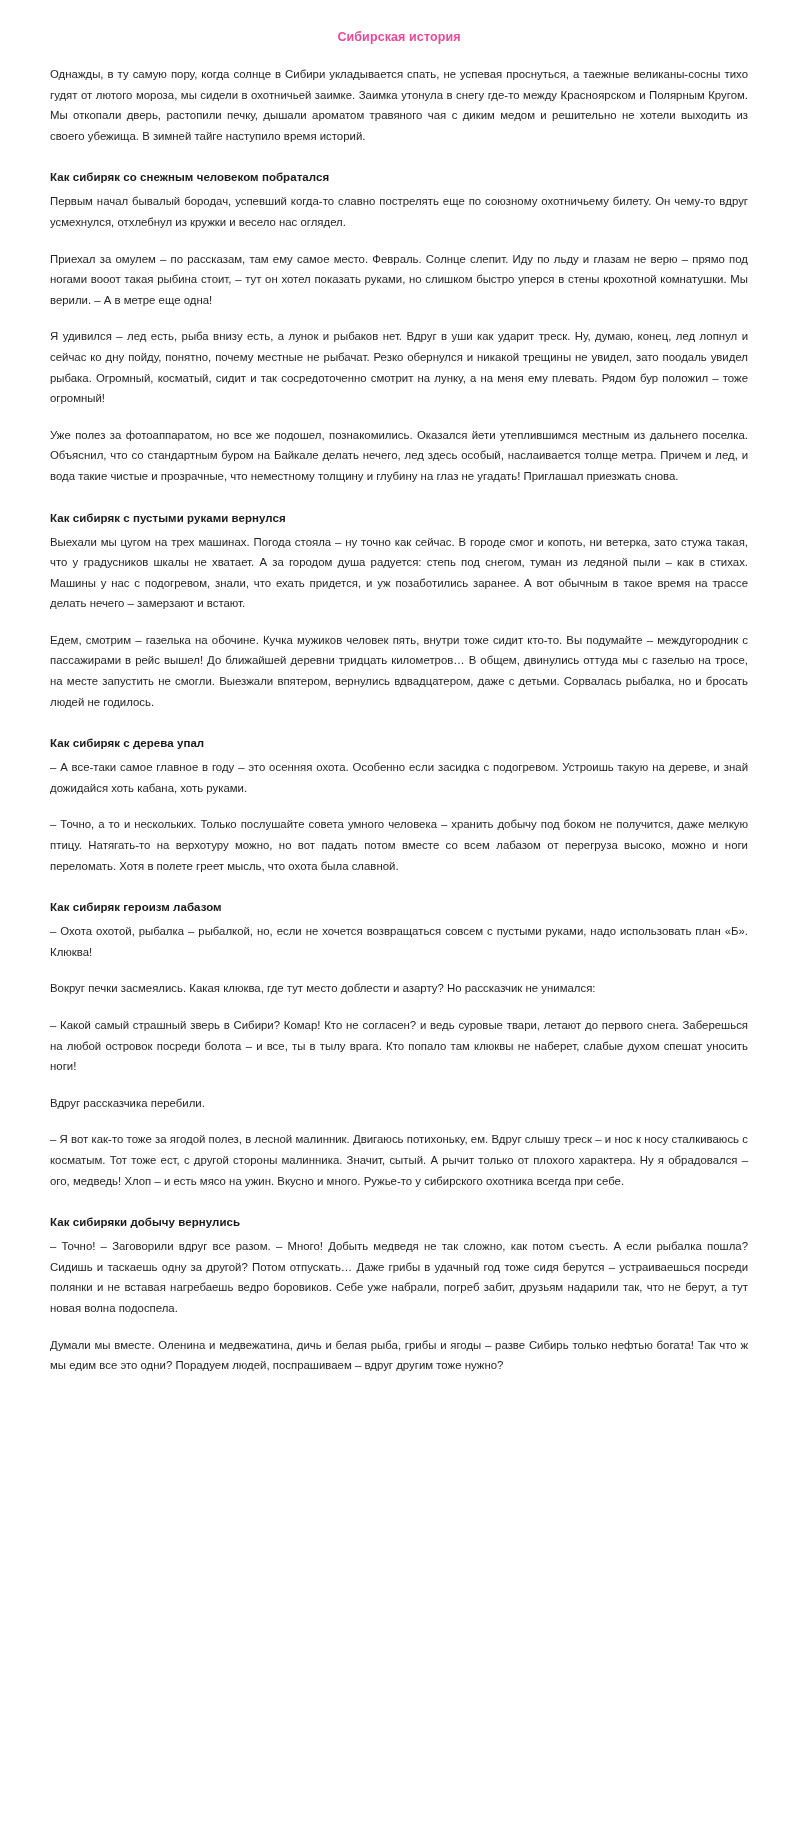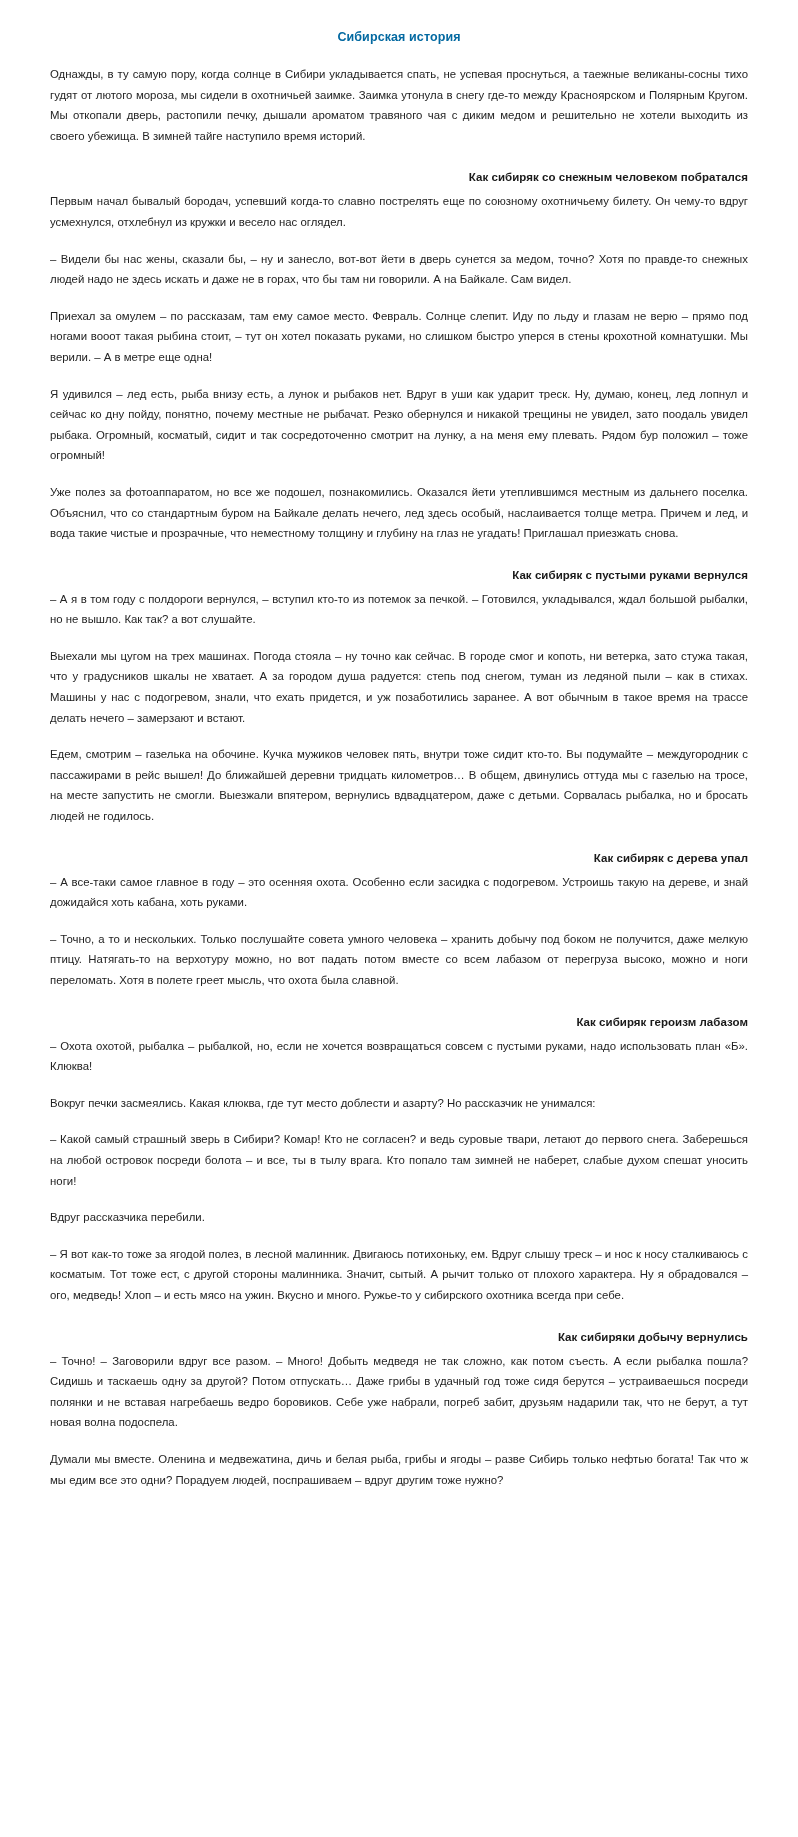--- a/index.html
+++ b/index.html
@@ -57,31 +57,31 @@
     width: 100%;
     height: 100%;
     padding: 12px 20px 14px 20px;
     background: #ffffff;
     overflow: hidden;
   }
 
   .doc-title {
     font-size: 12.5px;
     font-weight: bold;
-    color: #0369a1;
+    color: #ec4899;
     text-align: center;
     margin: 8px 0 0 0;
     letter-spacing: 0.1px;
   }
 
   h2.section-heading {
     font-size: 11.5px;
     font-weight: bold;
     color: #1a1a1a;
-    text-align: right;
+    text-align: left;
     margin: 25px 0 4px 0;
     letter-spacing: 0.05px;
   }
 
   p.para {
     font-size: 11.4px;
     line-height: 20.6px;
     color: #232323;
     text-align: justify;
     margin: 16px 0 0 0;
@@ -95,34 +95,32 @@
 </style>
 </head>
 <body>
 
 <div class="frame-wrap">
   <div class="page" id="page">
       <h1 class="doc-title">Сибирская история</h1>
       <p class="para">Однажды, в ту самую пору, когда солнце в Сибири укладывается спать, не успевая проснуться, а таежные великаны-сосны тихо гудят от лютого мороза, мы сидели в охотничьей заимке. Заимка утонула в снегу где-то между Красноярском и Полярным Кругом. Мы откопали дверь, растопили печку, дышали ароматом травяного чая с диким медом и решительно не хотели выходить из своего убежища. В зимней тайге наступило время историй.</p>
       <h2 class="section-heading">Как сибиряк со снежным человеком побратался</h2>
       <p class="para">Первым начал бывалый бородач, успевший когда-то славно пострелять еще по союзному охотничьему билету. Он чему-то вдруг усмехнулся, отхлебнул из кружки и весело нас оглядел.</p>
-      <p class="para">– Видели бы нас жены, сказали бы, – ну и занесло, вот-вот йети в дверь сунется за медом, точно? Хотя по правде-то снежных людей надо не здесь искать и даже не в горах, что бы там ни говорили. А на Байкале. Сам видел.</p>
       <p class="para">Приехал за омулем – по рассказам, там ему самое место. Февраль. Солнце слепит. Иду по льду и глазам не верю – прямо под ногами вооот такая рыбина стоит, – тут он хотел показать руками, но слишком быстро уперся в стены крохотной комнатушки. Мы верили. – А в метре еще одна!</p>
       <p class="para">Я удивился – лед есть, рыба внизу есть, а лунок и рыбаков нет. Вдруг в уши как ударит треск. Ну, думаю, конец, лед лопнул и сейчас ко дну пойду, понятно, почему местные не рыбачат. Резко обернулся и никакой трещины не увидел, зато поодаль увидел рыбака. Огромный, косматый, сидит и так сосредоточенно смотрит на лунку, а на меня ему плевать. Рядом бур положил – тоже огромный!</p>
       <p class="para">Уже полез за фотоаппаратом, но все же подошел, познакомились. Оказался йети утеплившимся местным из дальнего поселка. Объяснил, что со стандартным буром на Байкале делать нечего, лед здесь особый, наслаивается толще метра. Причем и лед, и вода такие чистые и прозрачные, что неместному толщину и глубину на глаз не угадать! Приглашал приезжать снова.</p>
       <h2 class="section-heading">Как сибиряк с пустыми руками вернулся</h2>
-      <p class="para">– А я в том году с полдороги вернулся, – вступил кто-то из потемок за печкой. – Готовился, укладывался, ждал большой рыбалки, но не вышло. Как так? а вот слушайте.</p>
       <p class="para">Выехали мы цугом на трех машинах. Погода стояла – ну точно как сейчас. В городе смог и копоть, ни ветерка, зато стужа такая, что у градусников шкалы не хватает. А за городом душа радуется: степь под снегом, туман из ледяной пыли – как в стихах. Машины у нас с подогревом, знали, что ехать придется, и уж позаботились заранее. А вот обычным в такое время на трассе делать нечего – замерзают и встают.</p>
       <p class="para">Едем, смотрим – газелька на обочине. Кучка мужиков человек пять, внутри тоже сидит кто-то. Вы подумайте – междугородник с пассажирами в рейс вышел! До ближайшей деревни тридцать километров… В общем, двинулись оттуда мы с газелью на тросе, на месте запустить не смогли. Выезжали впятером, вернулись вдвадцатером, даже с детьми. Сорвалась рыбалка, но и бросать людей не годилось.</p>
       <h2 class="section-heading">Как сибиряк с дерева упал</h2>
       <p class="para">– А все-таки самое главное в году – это осенняя охота. Особенно если засидка с подогревом. Устроишь такую на дереве, и знай дожидайся хоть кабана, хоть руками.</p>
       <p class="para">– Точно, а то и нескольких. Только послушайте совета умного человека – хранить добычу под боком не получится, даже мелкую птицу. Натягать-то на верхотуру можно, но вот падать потом вместе со всем лабазом от перегруза высоко, можно и ноги переломать. Хотя в полете греет мысль, что охота была славной.</p>
       <h2 class="section-heading">Как сибиряк героизм лабазом</h2>
       <p class="para">– Охота охотой, рыбалка – рыбалкой, но, если не хочется возвращаться совсем с пустыми руками, надо использовать план «Б». Клюква!</p>
       <p class="para">Вокруг печки засмеялись. Какая клюква, где тут место доблести и азарту? Но рассказчик не унимался:</p>
-      <p class="para">– Какой самый страшный зверь в Сибири? Комар! Кто не согласен? и ведь суровые твари, летают до первого снега. Заберешься на любой островок посреди болота – и все, ты в тылу врага. Кто попало там зимней не наберет, слабые духом спешат уносить ноги!</p>
+      <p class="para">– Какой самый страшный зверь в Сибири? Комар! Кто не согласен? и ведь суровые твари, летают до первого снега. Заберешься на любой островок посреди болота – и все, ты в тылу врага. Кто попало там клюквы не наберет, слабые духом спешат уносить ноги!</p>
       <p class="para">Вдруг рассказчика перебили.</p>
       <p class="para">– Я вот как-то тоже за ягодой полез, в лесной малинник. Двигаюсь потихоньку, ем. Вдруг слышу треск – и нос к носу сталкиваюсь с косматым. Тот тоже ест, с другой стороны малинника. Значит, сытый. А рычит только от плохого характера. Ну я обрадовался – ого, медведь! Хлоп – и есть мясо на ужин. Вкусно и много. Ружье-то у сибирского охотника всегда при себе.</p>
       <h2 class="section-heading">Как сибиряки добычу вернулись</h2>
       <p class="para">– Точно! – Заговорили вдруг все разом. – Много! Добыть медведя не так сложно, как потом съесть. А если рыбалка пошла? Сидишь и таскаешь одну за другой? Потом отпускать… Даже грибы в удачный год тоже сидя берутся – устраиваешься посреди полянки и не вставая нагребаешь ведро боровиков. Себе уже набрали, погреб забит, друзьям надарили так, что не берут, а тут новая волна подоспела.</p>
       <p class="para">Думали мы вместе. Оленина и медвежатина, дичь и белая рыба, грибы и ягоды – разве Сибирь только нефтью богата! Так что ж мы едим все это одни? Порадуем людей, поспрашиваем – вдруг другим тоже нужно?</p>
     </div>
 </div>
 
 </body></html>

